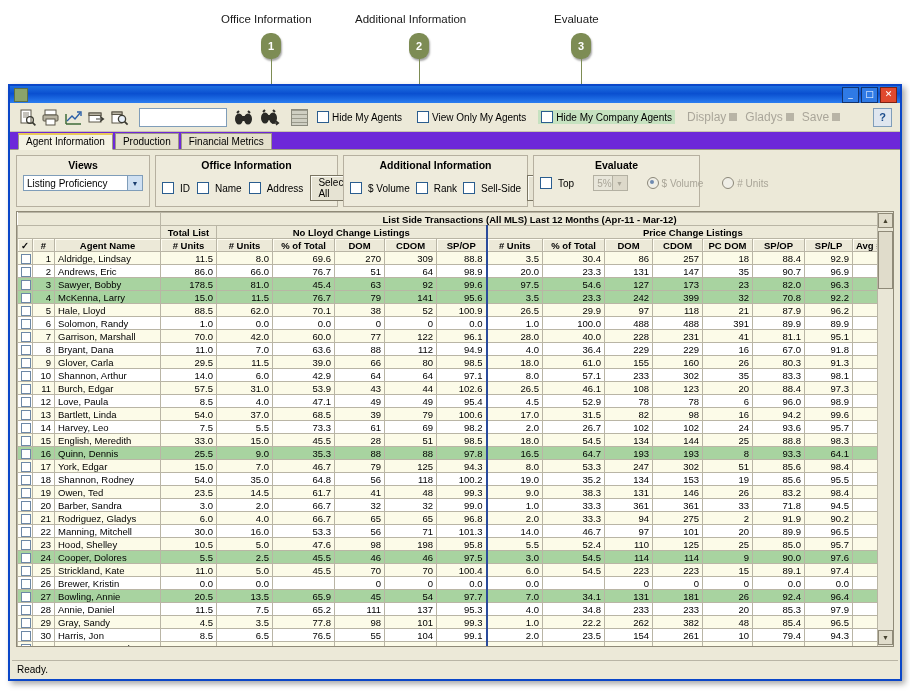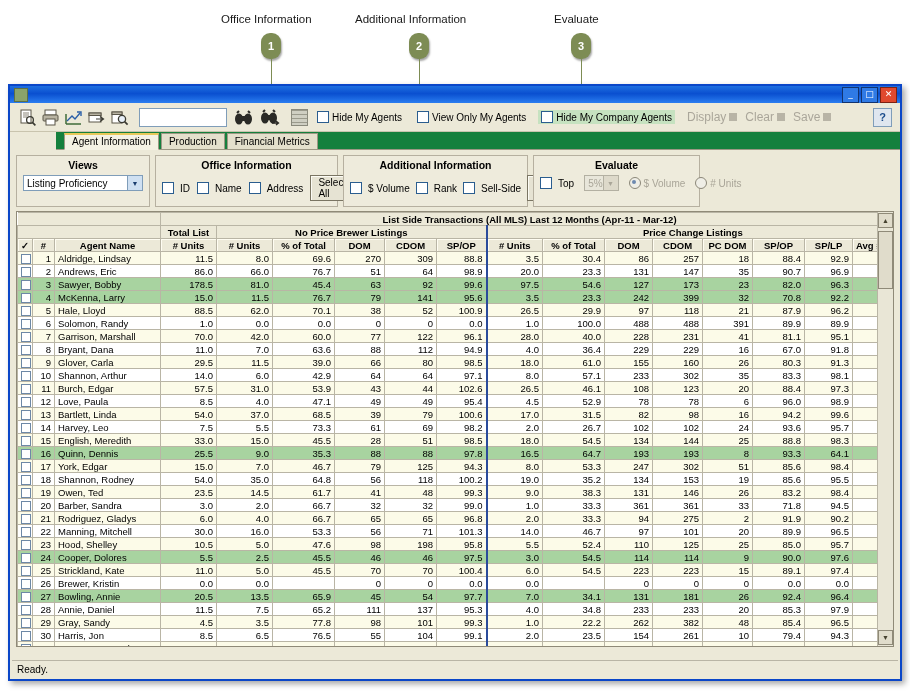--- a/index.html
+++ b/index.html
@@ -46,22 +46,22 @@
   .chk-wrap.hl{background:#c6e2c0;}
   .chkbox{width:10px;height:10px;border:1px solid #2a5d8f;background:#fff;margin-right:3px;flex:none;}
   .btn-dim{font-size:12px;color:#aaa69a;border:1px solid transparent;padding:0 2px;
     display:flex;align-items:center;gap:3px;margin-right:2px;}
   .btn-dim .sq{width:8px;height:8px;background:#b8b4a6;display:inline-block;}
   .help-btn{position:absolute;right:8px;width:17px;height:17px;background:#dfe6ef;
     border:1px solid #7f9db9;color:#1a4b8c;font-size:11px;font-weight:bold;
     display:flex;align-items:center;justify-content:center;}
 
   
-  #tabrow{height:17px;background:#15803d;display:flex;align-items:center;padding-left:8px;
-    border-bottom:1px solid #9d9884;margin-left:46px;}
+  #tabrow{height:17px;background:#6d28d9;display:flex;align-items:center;padding-left:8px;
+    border-bottom:1px solid #9d9884;}
   .tab{font-size:10px;padding:2px 7px 2px 7px;border:1px solid #9d9884;border-bottom:none;
     background:#e4e0cc;margin-right:2px;line-height:11px;}
   .tab.active{background:#f4f2e4;border-bottom:1px solid #f4f2e4;margin-bottom:-1px;
     border-top:2px solid #e8c95a;padding-top:1px;}
 
   
   #panels{display:flex;padding:5px 6px 4px 6px;gap:5px;background:#ece9d8;}
   .panel{border:1px solid #b6b0a0;background:#eeebdc;padding:3px 6px 5px 6px;box-sizing:border-box;}
   .panel-title{text-align:center;font-size:10.5px;font-weight:bold;color:#000;margin-bottom:4px;}
   .panel-row{display:flex;align-items:center;gap:6px;}
@@ -211,21 +211,21 @@
       <div class="chk-wrap hl">
         <span class="chkbox"></span>
         <span>Hide My Company Agents</span>
       </div>
 
       <div class="btn-dim">
         <span>Display</span>
           <span class="sq"></span>
       </div>
       <div class="btn-dim">
-        <span>Clear</span>
+        <span>Gladys</span>
           <span class="sq"></span>
       </div>
       <div class="btn-dim">
         <span>Save</span>
           <span class="sq"></span>
       </div>
 
       <div class="help-btn">?</div>
     </div>
 
@@ -278,21 +278,21 @@
           <span class="mini-chk">
             <span class="chkbox"></span>
             <span>Sell-Side</span>
           </span>
           <span class="selall">Select All</span>
         </div>
       </div>
 
       <div class="panel" style="width:167px">
         <div class="panel-title">Evaluate</div>
-        <div class="panel-row" style="gap:10px">
+        <div class="panel-row" style="gap:19px">
           <span class="mini-chk">
             <span class="chkbox"></span>
             <span>Top</span>
           </span>
           <span class="sel dim" style="width:38px">
             <span>5%</span>
             <span class="arrow">▼</span>
           </span>
           <span class="mini-chk">
             <span class="radio on"></span>
@@ -329,21 +329,21 @@
               <col style="width:46px">
           </colgroup>
           <thead>
             <tr>
               <th class="hgrp" colspan="3" style="border-left:none"></th>
               <th class="hgrp" colspan="14">List Side Transactions (All MLS) Last 12 Months (Apr-11 - Mar-12)</th>
             </tr>
             <tr>
               <th class="hgrp" colspan="3"></th>
               <th class="hgrp">Total List</th>
-              <th class="hgrp" colspan="5">No Price Brewer Listings</th>
+              <th class="hgrp" colspan="5">No Lloyd Change Listings</th>
               <th class="hgrp vsplit" colspan="8">Price Change Listings</th>
             </tr>
             <tr>
               <th class="hcol">✓</th>
               <th class="hcol">#</th>
               <th class="hcol">Agent Name</th>
               <th class="hcol"># Units</th>
               <th class="hcol"># Units</th>
               <th class="hcol">% of Total</th>
               <th class="hcol">DOM</th>

